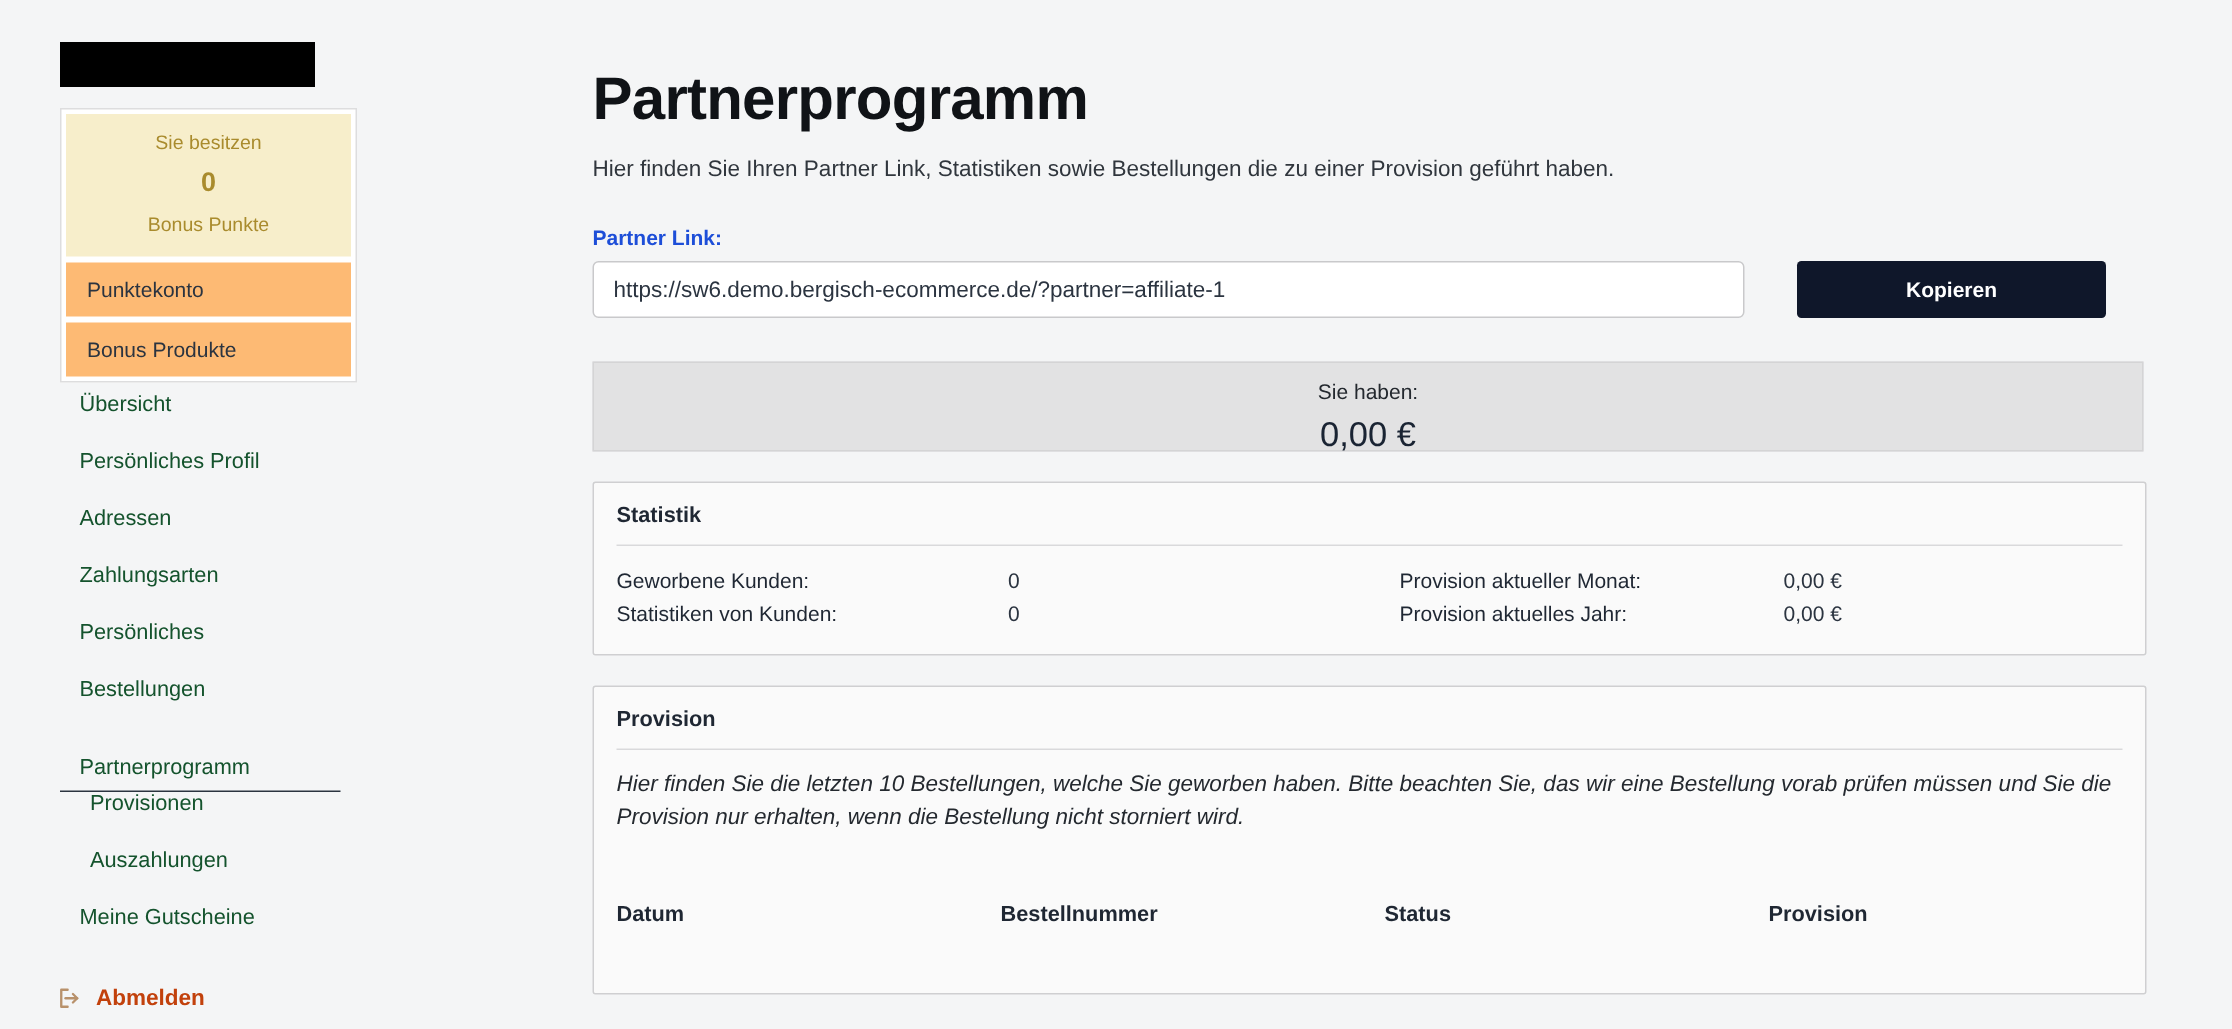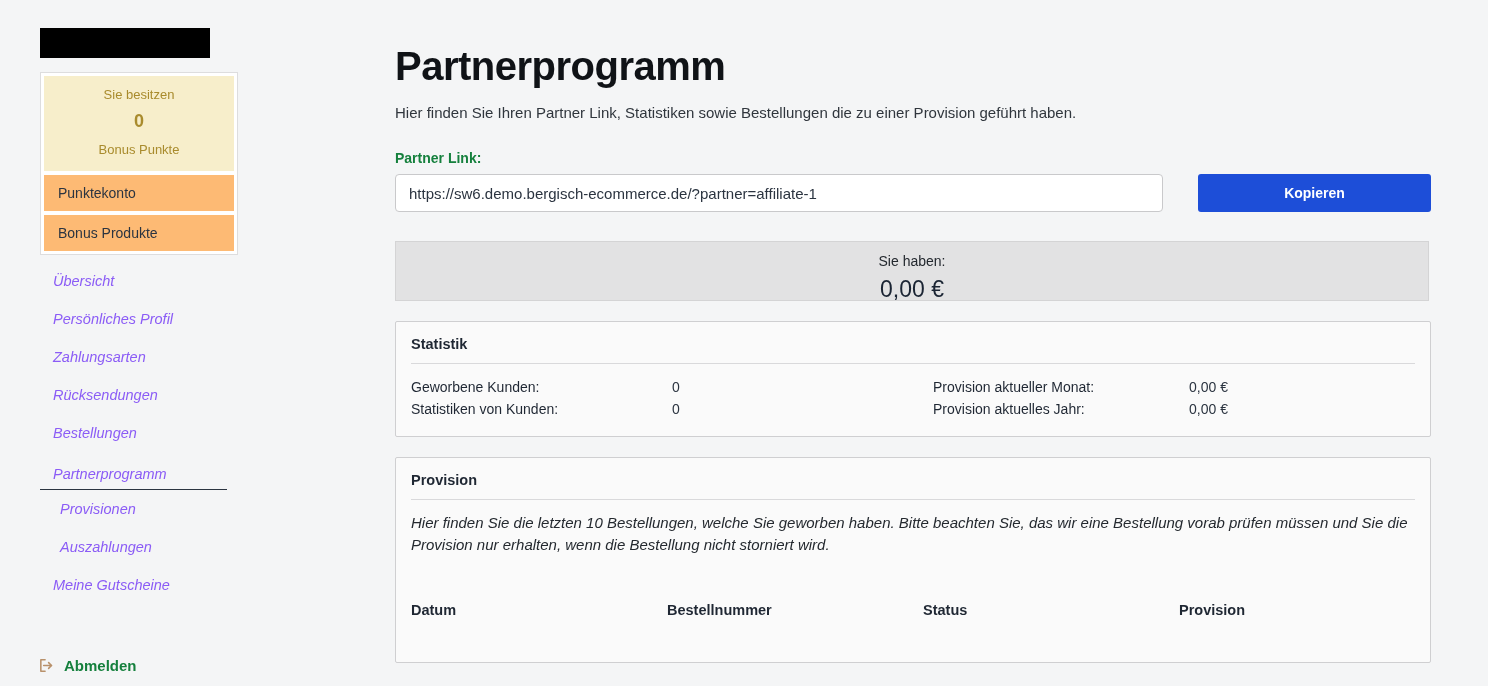--- a/index.html
+++ b/index.html
@@ -26,50 +26,50 @@
   .bonus-panel .line  { color:#a98b2d; font-size:13px; }
   .bonus-panel .points{ color:#a98b2d; font-size:18px; font-weight:bold; margin:9px 0 10px; }
   .bonus-items { margin-top:4px; }
   .bonus-item {
     height:36px; line-height:36px; padding-left:14px; margin-top:4px;
     background:#fdba74; font-size:14px; color:#2b3440; cursor:pointer;
   }
   .bonus-item:first-child { margin-top:0; }
 
   .nav { position:absolute; left:40px; top:262px; list-style:none; width:220px; }
-  .nav li { height:38px; display:flex; align-items:center; font-size:14.5px; color:#8b5cf6; cursor:pointer;font-style:italic; }
+  .nav li { height:38px; display:flex; align-items:flex-start; font-size:14.5px; color:#14532d; cursor:pointer; }
   .nav li a { color:inherit; text-decoration:none; padding-left:13px; }
   .nav li.sub a { padding-left:20px; }
   .nav li.active a {
     display:block; width:187px; padding-bottom:7px;
     border-bottom:1.5px solid #2b3440; margin-top:14px;
   }
 
   .logout {
     position:absolute; left:38px; top:657px;
     display:flex; align-items:center; gap:9px;
-    color:#15803d; font-weight:bold; font-size:15px; cursor:pointer;
+    color:#c2410c; font-weight:bold; font-size:15px; cursor:pointer;
   }
   .logout svg { display:block; }
 
   
   .main { position:absolute; left:395px; top:0; width:1036px; }
   h1.page-title { margin-top:44px; font-size:40px; font-weight:800; color:#101317; letter-spacing:-0.5px; }
   .subtitle { margin-top:15px; font-size:15px; color:#30363d; }
 
-  .link-label { margin-top:29px; font-size:14px; font-weight:bold; color:#15803d; }
+  .link-label { margin-top:29px; font-size:14px; font-weight:bold; color:#1d4ed8; }
   .link-row { margin-top:8px; display:flex; align-items:center; }
   .link-input {
     width:768px; height:38px; border:1px solid #c9c9cb; border-radius:4px;
     background:#fff; padding:12px 13px; font-size:15px; color:#2b3440;
     font-family:"Liberation Sans","DejaVu Sans",sans-serif; outline:none;
   }
   .copy-btn {
-    margin-left:35px; width:233px; height:38px; border:none; border-radius:3px;
-    background:#1d4ed8; color:#fff; font-size:14px; font-weight:bold; cursor:pointer;
+    margin-left:35px; width:206px; height:38px; border:none; border-radius:3px;
+    background:#0f172a; color:#fff; font-size:14px; font-weight:bold; cursor:pointer;
     font-family:"Liberation Sans","DejaVu Sans",sans-serif;
   }
 
   .balance-box {
     margin-top:29px; width:1034px; height:60px; background:#e2e2e3;
     border:1px solid #d4d4d5; text-align:center; padding-top:11px;
   }
   .balance-label { font-size:14px; color:#24292f; }
   .balance-amount { margin-top:7px; font-size:23px; font-weight:500; color:#1a2433; }
 
@@ -109,24 +109,27 @@
   </div>
 
   <ul class="nav">
     <li>
         <a>Übersicht</a>
       </li>
     <li>
         <a>Persönliches Profil</a>
       </li>
     <li>
+        <a>Adressen</a>
+      </li>
+    <li>
         <a>Zahlungsarten</a>
       </li>
     <li>
-        <a>Rücksendungen</a>
+        <a>Persönliches</a>
       </li>
     <li>
         <a>Bestellungen</a>
       </li>
     <li class="active">
         <a>Partnerprogramm</a>
       </li>
     <li class="sub">
         <a>Provisionen</a>
       </li>

